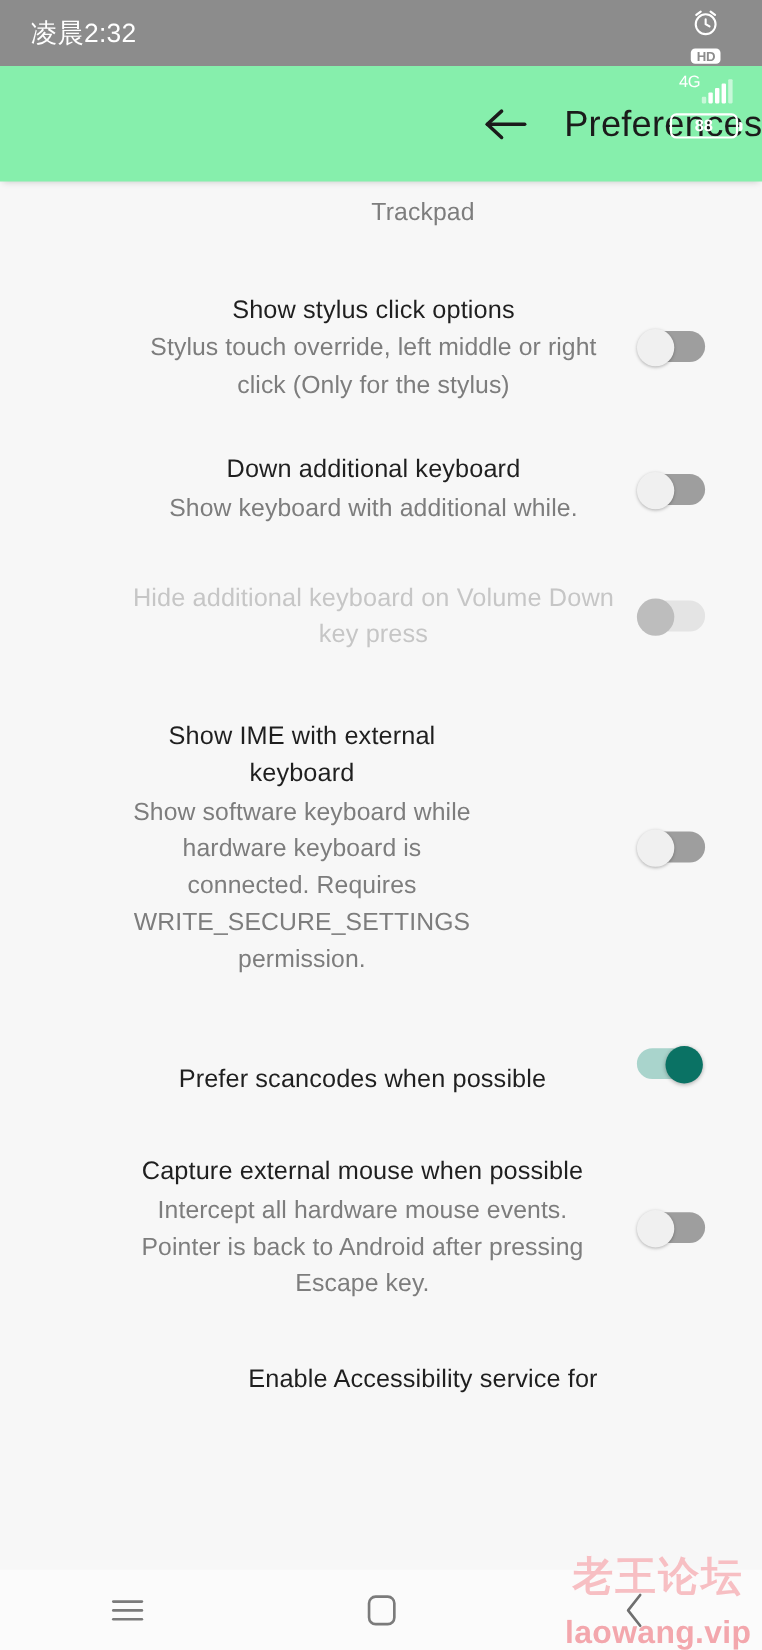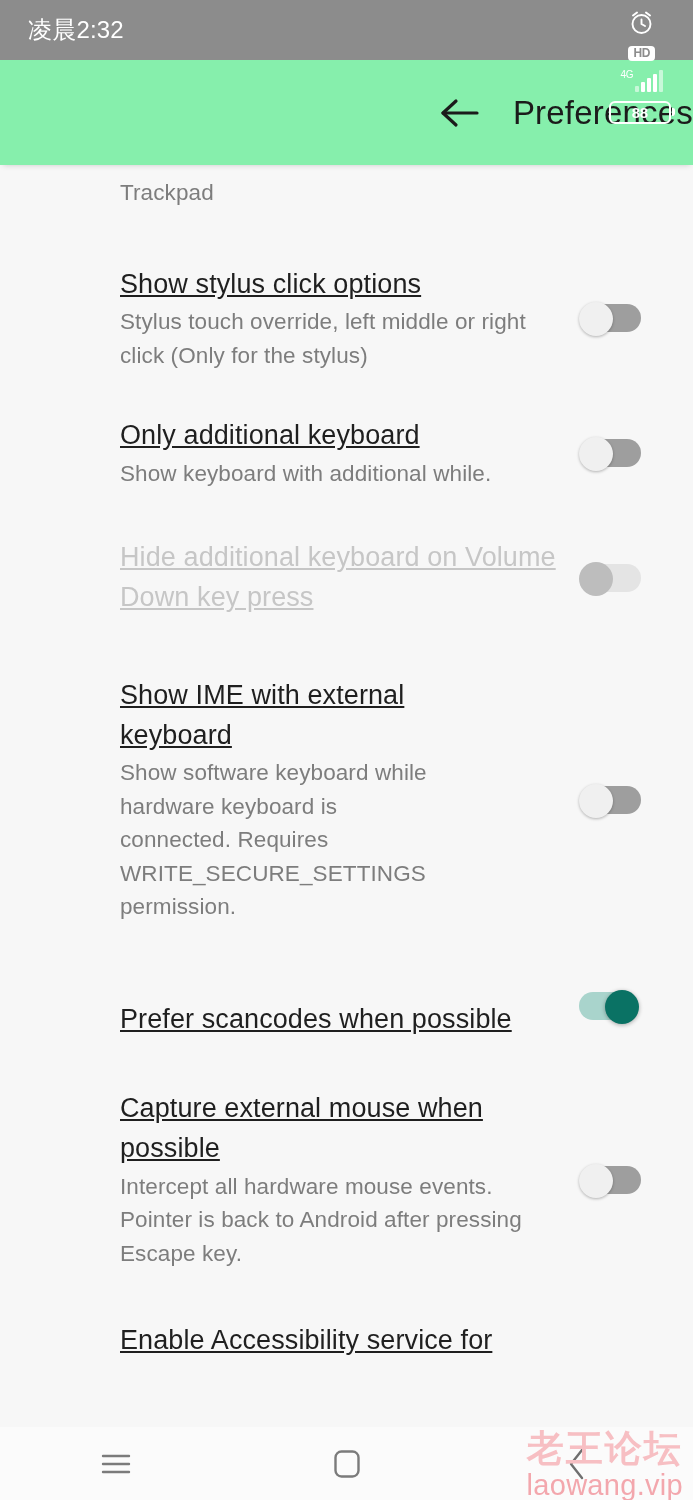--- a/index.html
+++ b/index.html
@@ -19,21 +19,21 @@
   }
   .sb-time { font-size:24px; letter-spacing:.2px; white-space:nowrap; }
   .sb-right { display:flex; align-items:center; gap:9px;flex-direction:column; }
   .sb-netspeed { font-size:23px; letter-spacing:-.3px; }
   .sb-ico { display:block; }
   .hd-badge {
     font-size:12px; font-weight:bold; color:#8c8c8c; background:#ffffff;
     border-radius:4px; padding:1px 5px; line-height:1.05; letter-spacing:-.2px;
   }
   .sig-wrap { display:flex; align-items:flex-end; gap:2px; }
-  .g4 { font-size:10px; line-height:1; margin-bottom:12px; letter-spacing:-.4px; }
+  .g4 { font-size:15px; line-height:1; margin-bottom:12px; letter-spacing:-.4px; }
   .bars { display:flex; align-items:flex-end; gap:2px; height:20px; }
   .bars i { width:4px; background:#ffffff; border-radius:1px; display:block; }
   .bars i:nth-child(1){ height:6px; opacity:.55; }
   .bars i:nth-child(2){ height:10px; }
   .bars i:nth-child(3){ height:14px; }
   .bars i:nth-child(4){ height:18px; }
   .bars i:nth-child(5){ height:22px; opacity:.55; }
   .battery {
     display:flex; align-items:center;
   }
@@ -61,23 +61,23 @@
 
   
   .content {
     position:absolute; top:165px; left:0; right:0; bottom:73px;
     background:#f7f7f7; overflow:hidden;
   }
   .row {
     display:flex; align-items:center; padding:0 24px 0 0;
     min-height:40px;
   }
-  .row-text { flex:1; padding-left:120px; padding-right:20px; }
+  .row-text { flex:1; padding-left:120px; padding-right:20px;text-align:center; }
   .row-title {
-    font-size:27px; color:#1f1f1f; line-height:1.47; letter-spacing:.1px;text-decoration:underline;
+    font-size:23px; color:#1f1f1f; line-height:1.47; letter-spacing:.1px;
   }
   .row-sub {
     font-size:22.5px; color:#7d7d7d; line-height:1.49; letter-spacing:.1px;
     margin-top:1px;
   }
   .row.disabled .row-title { color:#c6c6c6; }
 
   
   .toggle { position:relative; width:62px; height:32px; flex:none; margin-right:28px; cursor:pointer; }
   .tg-track {
@@ -105,22 +105,22 @@
   
   .watermark {
     position:absolute; right:10px; bottom:0; text-align:center;
     pointer-events:none; z-index:7; line-height:1;
   }
   .wm-cn {
     font-size:37px; font-weight:bold; color:#f7bfc3; letter-spacing:2px;
     display:block;
   }
   .wm-en {
-    font-size:29px; font-weight:normal; color:#f3a7ad; letter-spacing:.3px;
-    display:block; margin-top:4px;text-align:right;
+    font-size:29px; font-weight:bold; color:#f3a7ad; letter-spacing:.3px;
+    display:block; margin-top:20px;text-align:right;
   }
 </style>
 </head>
 <body>
 
 <div id="screen">
 
   <div class="statusbar">
     <div class="sb-time">凌晨2:32</div>
     <div class="sb-right">
@@ -187,21 +187,21 @@
       <div class="toggle">
         <div class="tg-track"></div>
         <div class="tg-thumb"></div>
       </div>
     </div>
 
     <div class="spacer-sm" style="height:44px;"></div>
 
     <div class="row">
       <div class="row-text">
-        <div class="row-title">Only additional keyboard</div>
+        <div class="row-title">Down additional keyboard</div>
         <div class="row-sub">Show keyboard with additional while.</div>
       </div>
       <div class="toggle">
         <div class="tg-track"></div>
         <div class="tg-thumb"></div>
       </div>
     </div>
 
     <div class="spacer-sm" style="height:48px;"></div>
 

